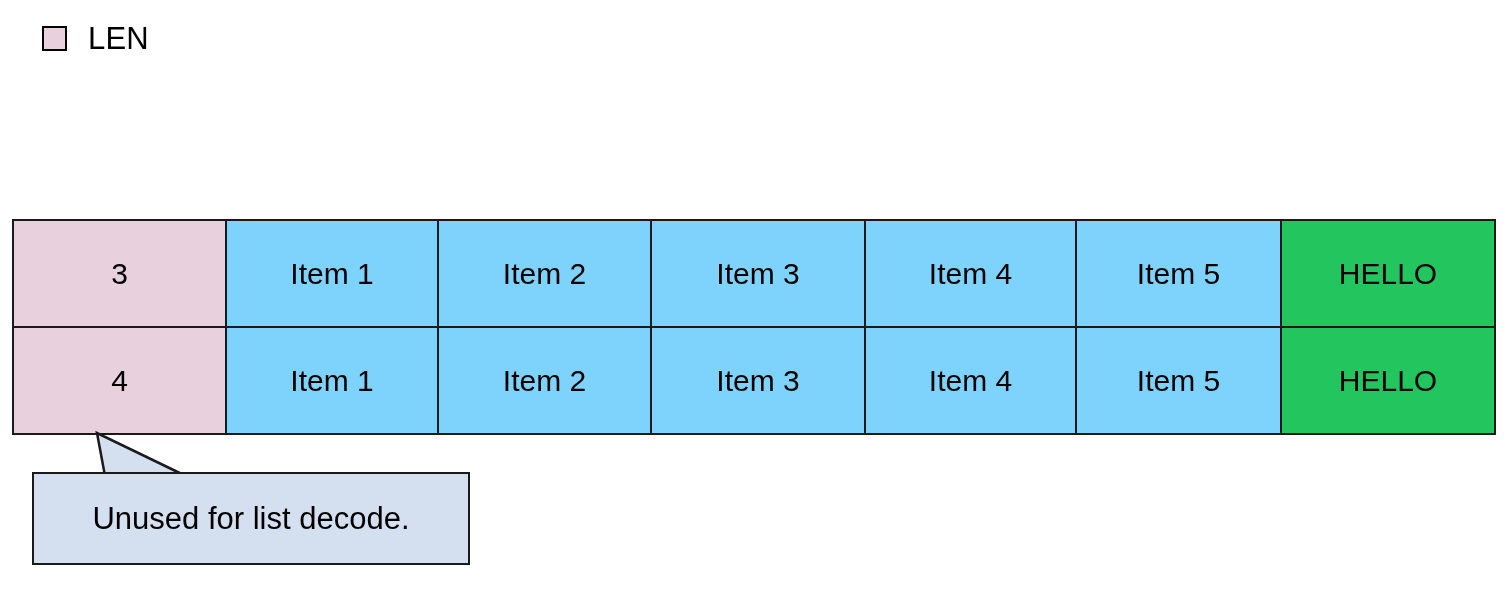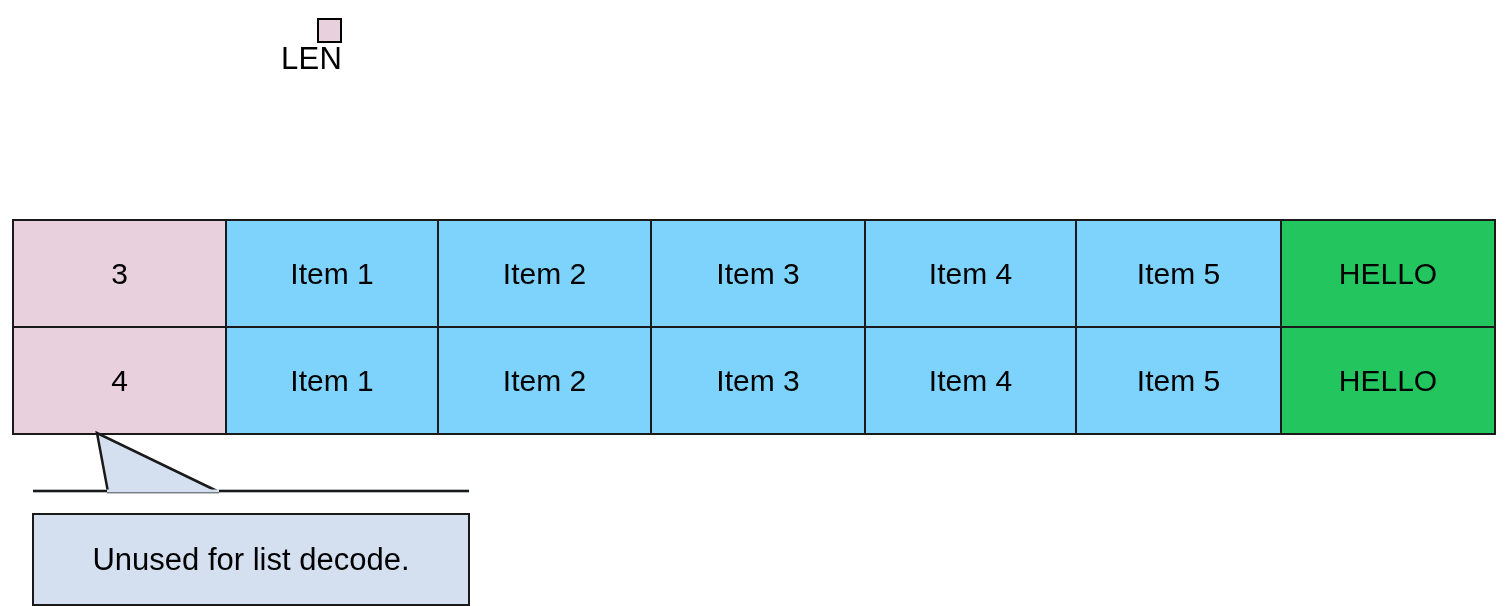--- a/index.html
+++ b/index.html
@@ -20,23 +20,22 @@
 
   
   #legend {
     position: absolute;
     left: 42px;
     top: 18px;
     width: 300px;
   }
   .legend-row {
     display: flex;
-    align-items: flex-end;
+    align-items: center;
     height: 40px;
-    flex-direction: column;
   }
   .legend-swatch {
     width: 25px;
     height: 25px;
     border: 2px solid #000000;
     box-sizing: border-box;
     flex: 0 0 auto;
   }
   .legend-label {
     margin-left: 21px;
@@ -76,21 +75,21 @@
     position: absolute;
     left: 0;
     top: 0;
     width: 1512px;
     height: 606px;
     pointer-events: none;
   }
   #callout-box {
     position: absolute;
     left: 32px;
-    top: 513px;
+    top: 472px;
     width: 438px;
     height: 93px;
     background: #d4e0f0;
     border: 2px solid #1a1a1a;
     box-sizing: border-box;
     display: flex;
     flex-direction: column;
     align-items: center;
     justify-content: center;
   }

